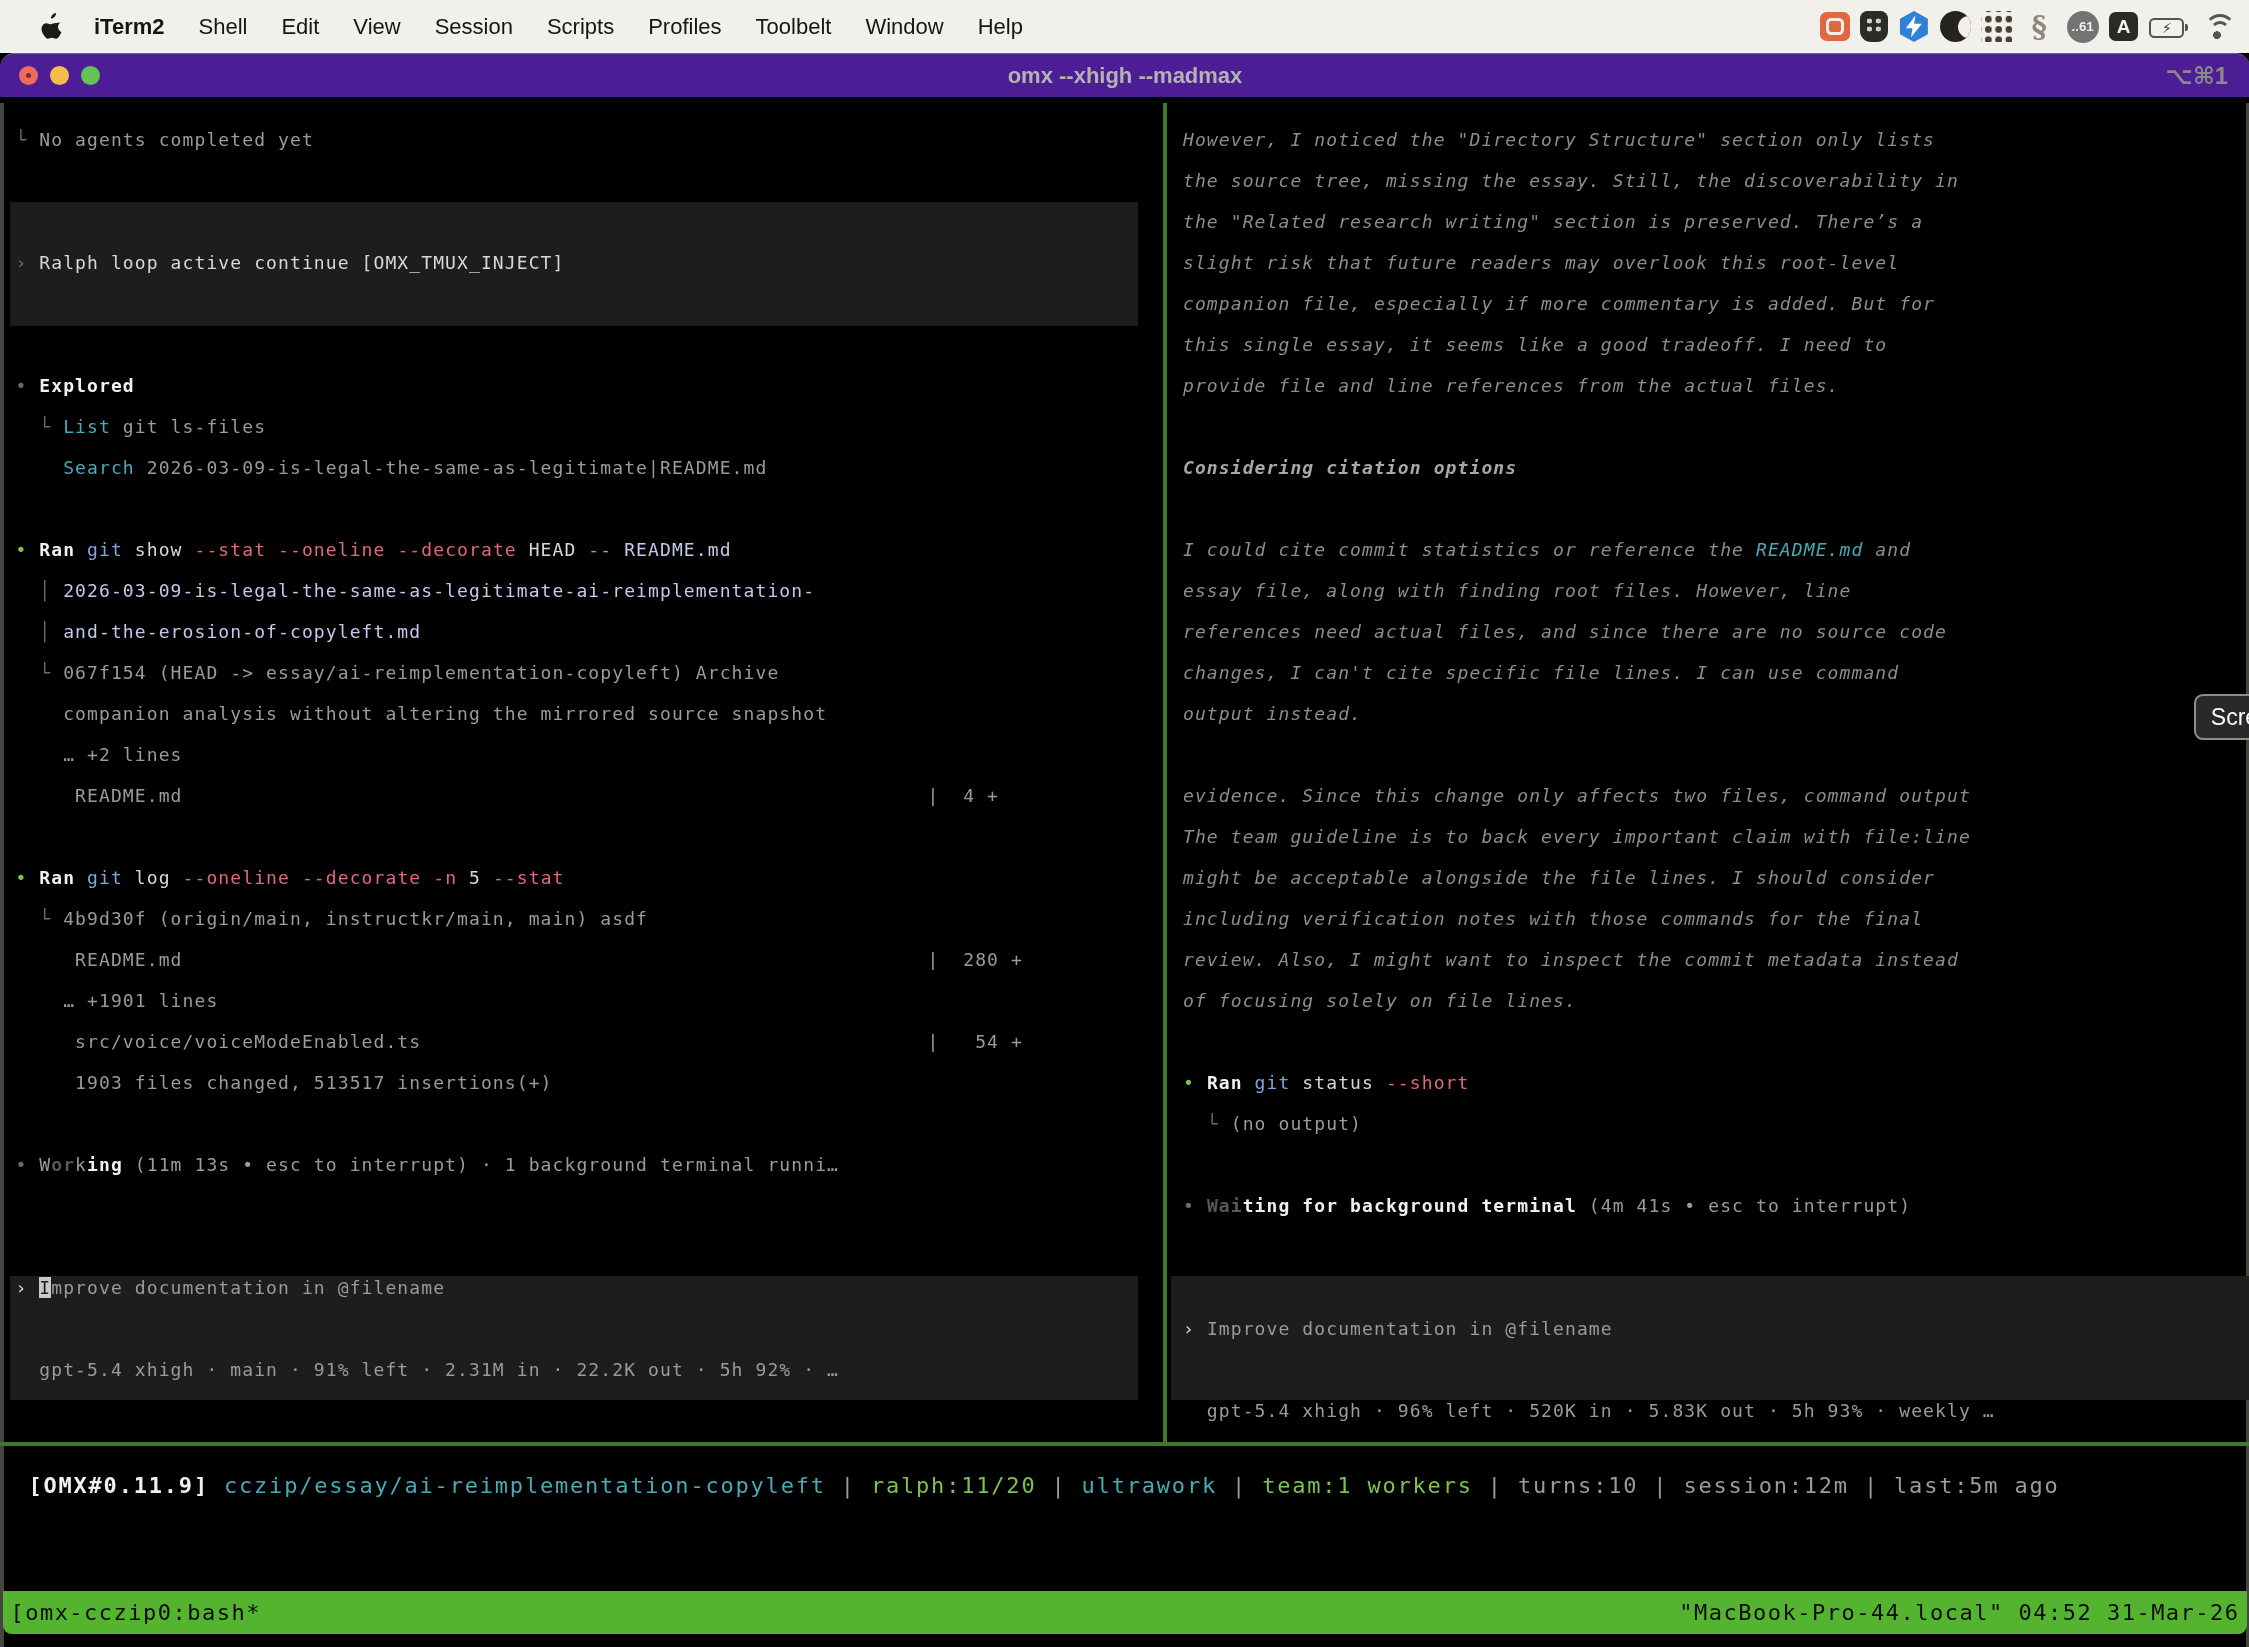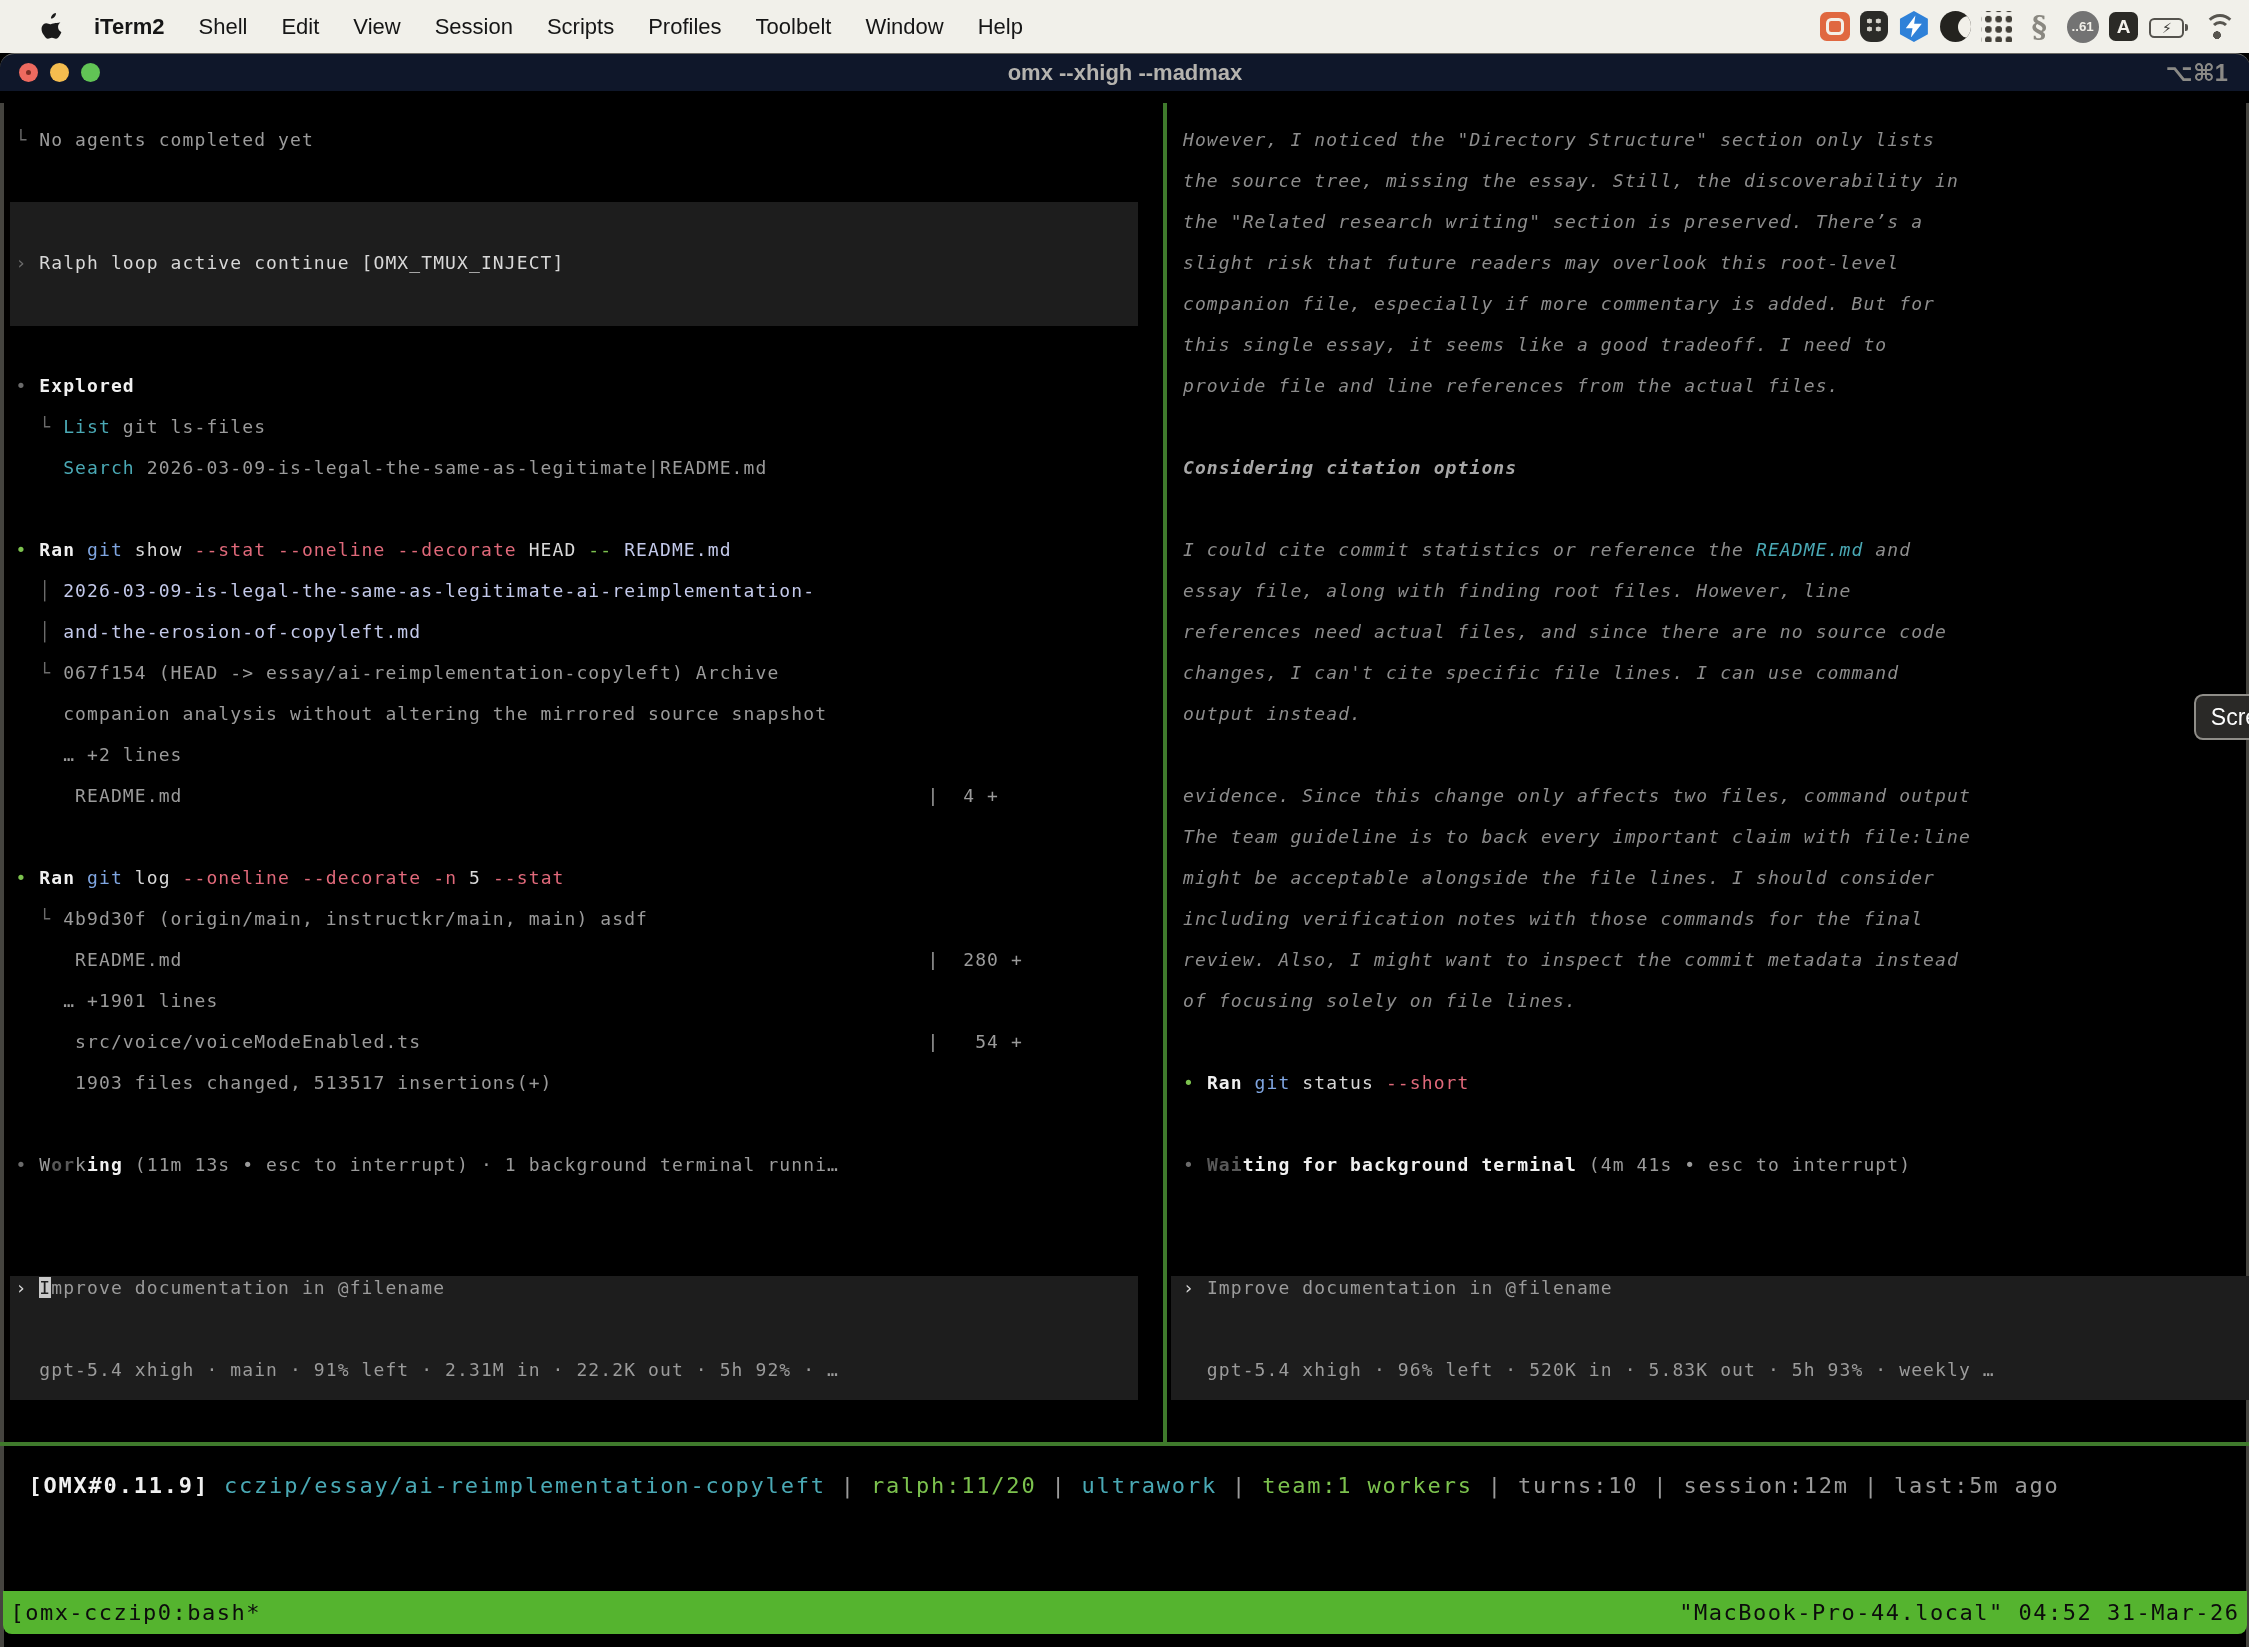--- a/index.html
+++ b/index.html
@@ -44,22 +44,22 @@
     font-size:14px;color:#3a3936;}
   .battery-icon::after{content:"";position:absolute;right:1.5px;top:14px;width:3.7px;height:7.4px;
     background:#55534e;border-radius:0 2.2px 2.2px 0;}
   .wifi-icon{background:radial-gradient(circle at 50% 74%,#57554f 3.7px,transparent 4.1px);width:34px;height:34px;}
   .wifi-icon::before{content:"";position:absolute;width:26.6px;height:26.6px;left:3.7px;top:4.4px;
     border:3px solid transparent;border-top-color:#57554f;border-radius:50%;}
   .wifi-icon::after{content:"";position:absolute;width:14.8px;height:14.8px;left:9.6px;top:11px;
     border:3px solid transparent;border-top-color:#57554f;border-radius:50%;}
   
   .titlebar{
-    position:absolute;left:0;top:53px;width:2250px;height:38px;
-    background:#0f172a;border-radius:14.8px 14.8px 0 0;border-top:1.5px solid #6b6a65;box-sizing:border-box;
+    position:absolute;left:0;top:53px;width:2250px;height:44px;
+    background:#4c1d95;border-radius:14.8px 14.8px 0 0;border-top:1.5px solid #6b6a65;box-sizing:border-box;
     display:flex;align-items:center;font-family:"Liberation Sans","DejaVu Sans",sans-serif;
   }
   .traffic{display:flex;gap:11.8px;margin-left:19px;}
   .tl{width:19px;height:19px;border-radius:50%;position:relative;}
   .tl-red{background:#ee6a5f;}
   .tl-red::after{content:"";position:absolute;left:6.6px;top:6.6px;width:5.9px;height:5.9px;border-radius:50%;background:#7e2e25;}
   .tl-yellow{background:#f5bd4f;}
   .tl-green{background:#61c455;}
   .wtitle{position:absolute;left:0;right:0;text-align:center;color:#b5b3ae;font-size:22px;font-weight:bold;}
   .wshortcut{position:absolute;right:22px;color:#8b8a86;font-size:23.6px;font-weight:bold;}
@@ -218,20 +218,21 @@
         <div class="trow"><span class="it">output instead.</span></div>
         <div class="trow"></div>
         <div class="trow"><span class="it">evidence. Since this change only affects two files, command output</span></div>
         <div class="trow"><span class="it">The team guideline is to back every important claim with file:line</span></div>
         <div class="trow"><span class="it">might be acceptable alongside the file lines. I should consider</span></div>
         <div class="trow"><span class="it">including verification notes with those commands for the final</span></div>
         <div class="trow"><span class="it">review. Also, I might want to inspect the commit metadata instead</span></div>
         <div class="trow"><span class="it">of focusing solely on file lines.</span></div>
         <div class="trow"></div>
         <div class="trow"><span class="gn">• </span><span class="w">Ran</span><span class="bl"> git</span><span class="wn"> status</span><span class="r"> --short</span></div>
+        <div class="trow"><span class="d">  └ </span><span class="g">(no output)</span></div>
         <div class="trow"></div>
         <div class="trow"><span class="d">• </span><span class="dw">Wai</span><span class="w">ting for background terminal</span><span class="g"> (4m 41s • esc to interrupt)</span></div>
         <div class="trow"></div>
         <div class="trow"></div>
         <div class="trow"><span class="wn">› </span><span class="g">Improve documentation in @filename</span></div>
         <div class="trow"></div>
         <div class="trow"><span class="g">  gpt-5.4 xhigh · 96% left · 520K in · 5.83K out · 5h 93% · weekly …</span></div>
       </div>
   </div>
 

